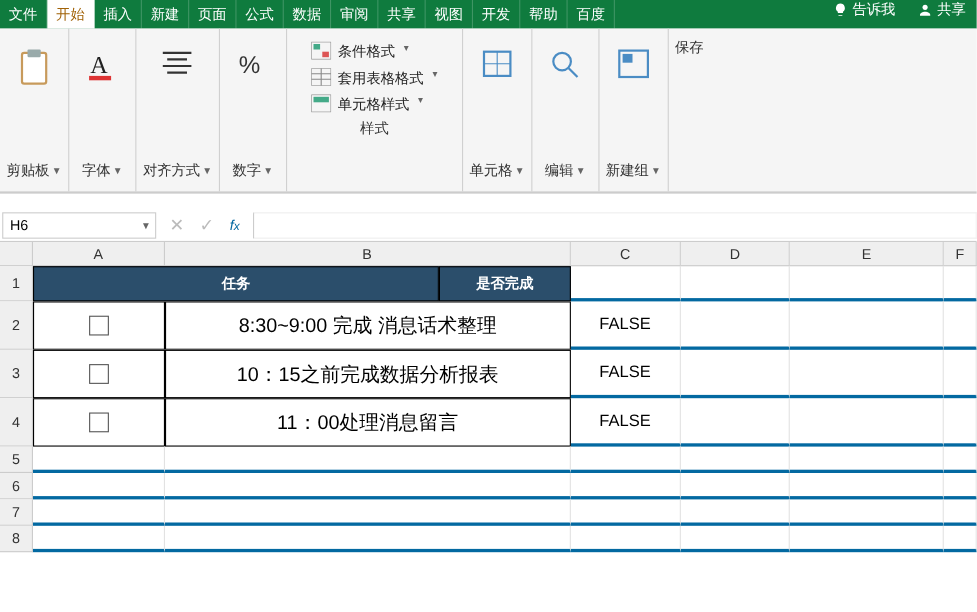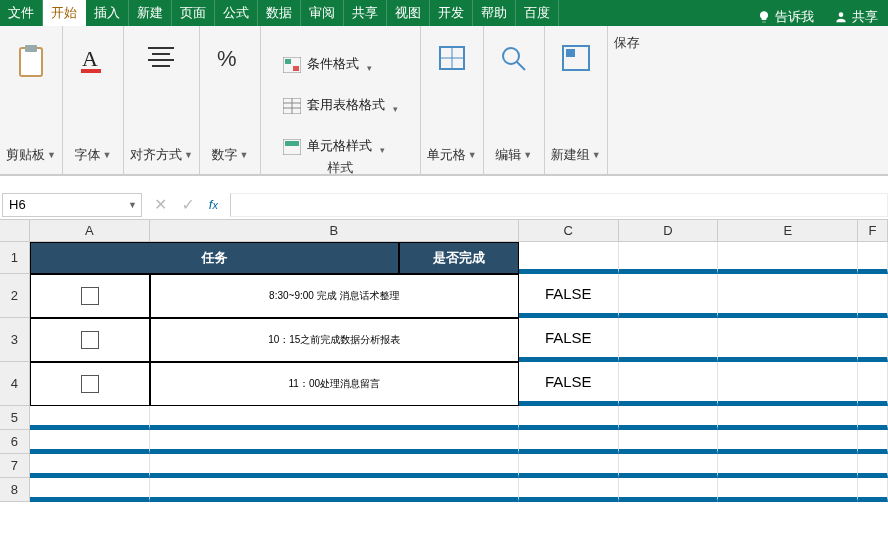--- a/index.html
+++ b/index.html
@@ -3,56 +3,56 @@
 <meta charset="utf-8">
 <style>
   * { box-sizing: border-box; margin: 0; padding: 0; }
   body { font-family: "Microsoft YaHei", sans-serif; font-size: 13px; background: #fff; overflow: hidden; width: 888px; height: 556px; }
 
   
   .menubar { display: flex; background: #0f7b3e; color: #fff; height: 26px; align-items: stretch; }
   .menubar .tab { padding: 12px 8px; display: flex; align-items: center; font-size: 13px; cursor: pointer; border-right: 1px solid rgba(255,255,255,.2); white-space: nowrap; }
   .menubar .tab.active { background: #fff; color: #a16207; }
   .menubar .spacer { flex: 1; }
-  .menubar .right { display: flex; align-items: flex-end; }
+  .menubar .right { display: flex; align-items: flex-start; }
   .menubar .right .item { padding: 0 10px; display: flex; align-items: center; gap: 4px; }
 
   
   .ribbon { display: flex; background: #f5f5f5; border-bottom: 2px solid #ccc; height: 150px; }
   .group { border-right: 1px solid #d0d0d0; display: flex; flex-direction: column; align-items: center; justify-content: flex-start; padding: 4px 6px 0 6px; }
   .group .body { flex: 1; display: flex; align-items: flex-start; justify-content: center; padding-top: 14px; }
   .group .label { font-size: 13px; color: #333; padding: 4px 0 10px 0; display: flex; align-items: center; gap: 2px; justify-content: center; }
   .group .label .chev { font-size: 9px; color: #666; }
   .bigbtn { display: flex; flex-direction: column; align-items: center; gap: 4px; width: 48px; }
   .bigbtn svg { display: block; }
 
   .styles-body { display: flex; flex-direction: column; gap: 6px; align-items: flex-start; padding-top: 8px; }
-  .style-row { display: flex; align-items: flex-end; gap: 6px; font-size: 13px; color: #222; margin-top: 17px; }
+  .style-row { display: flex; align-items: flex-start; gap: 6px; font-size: 13px; color: #222; }
   .style-row .chev { font-size: 9px; color: #666; margin-left: 2px; }
 
   
   .fxbar { display: flex; align-items: center; height: 30px; border-bottom: 1px solid #ccc; background: #fff; margin-top: 14px; }
   .namebox { width: 140px; border: 1px solid #ccc; height: 24px; margin: 0 0 0 2px; display: flex; align-items: center; padding: 0 6px; position: relative; }
   .namebox .dd { position: absolute; right: 4px; font-size: 9px; color: #666; }
   .fxbtns { display: flex; align-items: center; gap: 14px; padding: 0 12px; color: #bbb; }
   .fxbtns .fx { font-style: italic; color: #0369a1; }
   .formula-input { flex: 1; height: 24px; border: 1px solid #eee; border-left: 1px solid #ccc; }
 
   
   .sheet { position: relative; }
   .colheaders { display: flex; height: 22px; background: #efefef; }
   .corner { width: 30px; border-right: 1px solid #ccc; border-bottom: 1px solid #ccc; background: #efefef; }
   .colh { border-right: 1px solid #ccc; border-bottom: 1px solid #ccc; display: flex; align-items: center; justify-content: center; color: #333; background: #efefef; }
   .row { display: flex; }
   .rowh { width: 30px; border-right: 1px solid #ccc; border-bottom: 1px solid #ccc; background: #efefef; display: flex; align-items: center; justify-content: center; color: #333; }
-  .cell { border-right: 1px solid #e2e2e2; border-bottom: 5px solid #0369a1; display: flex; align-items: center; }
+  .cell { border-right: 1px solid #e2e2e2; border-bottom: 3px solid #0369a1; display: flex; align-items: center; }
 
   
   .hdrcell { background: #2b4e6b; color: #fff; font-weight: bold; justify-content: center; border: 1px solid #000; }
-  .datacell { border: 1px solid #000; justify-content: center; background: #fff; font-size: 10px; }
+  .datacell { border: 1px solid #000; justify-content: center; background: #fff; font-size: 18px; }
   .chk { width: 18px; height: 18px; border: 1.5px solid #555; background: #fff; }
   .falsecell { justify-content: center; font-size: 15px; }
 
   
   .cA { width: 120px; }
   .cB { width: 370px; }
   .cC { width: 100px; }
   .cD { width: 100px; }
   .cE { width: 140px; }
   .cF { width: 30px; }

